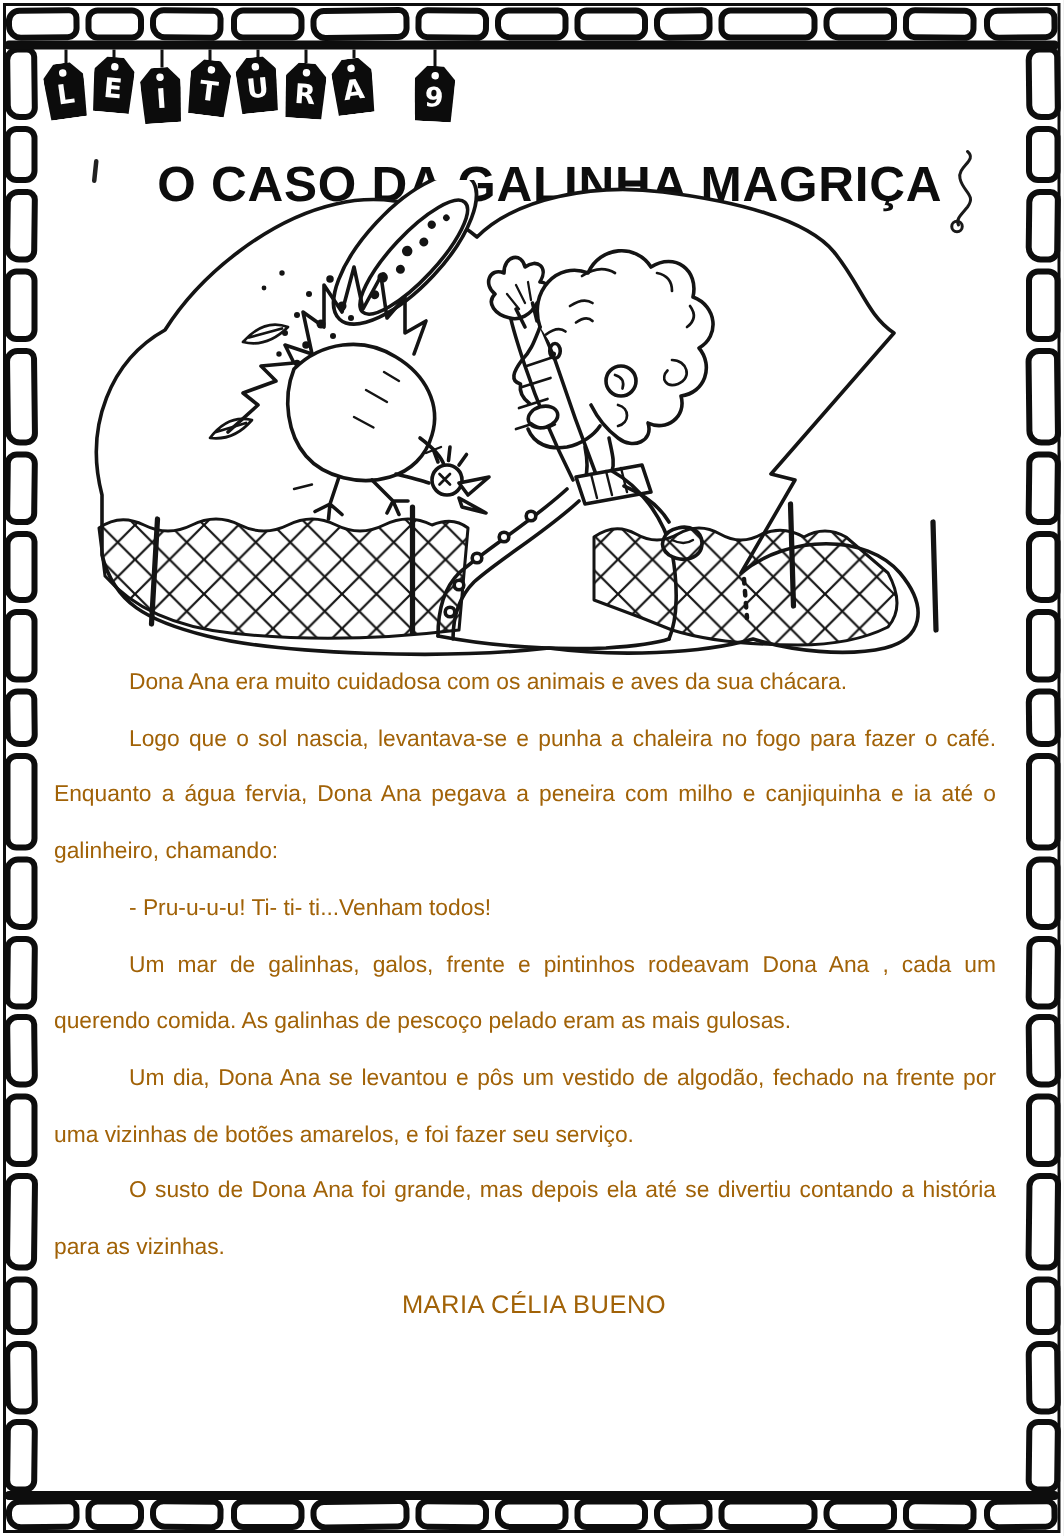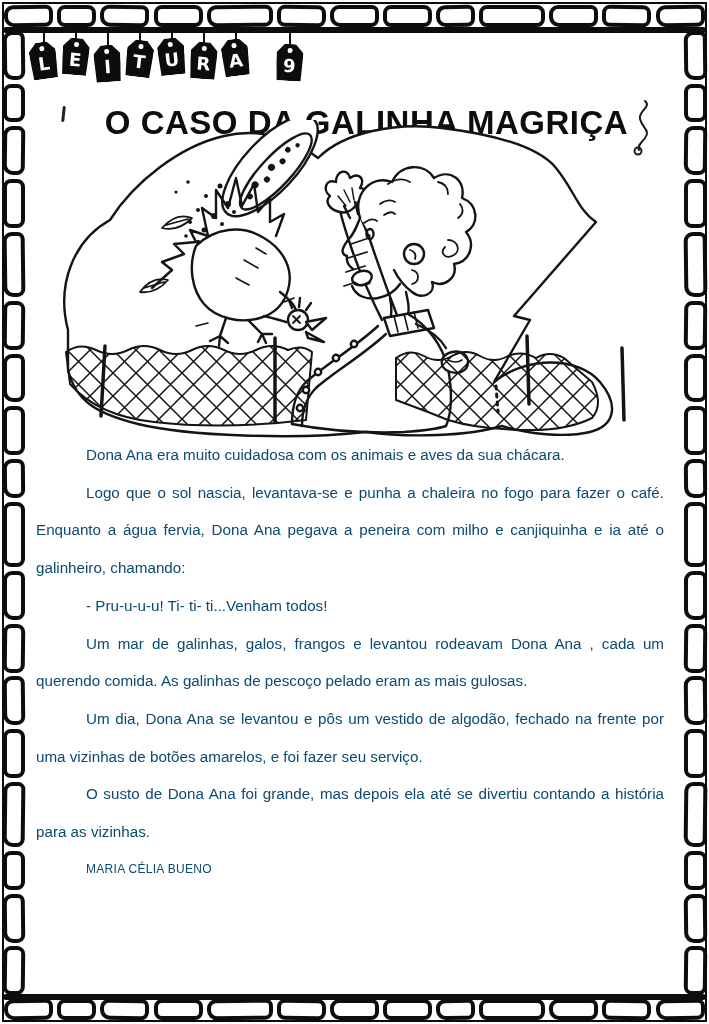--- a/index.html
+++ b/index.html
@@ -55,23 +55,23 @@
          font-size:33px;font-weight:bold;letter-spacing:.5px;color:#0d0d0d;white-space:nowrap;}
   .pen-mark{position:absolute;left:62px;top:106px;width:3px;height:16px;background:#222;
             border-radius:2px;transform:rotate(6deg);}
 
   
   .scene{position:absolute;left:44px;top:120px;width:610px;height:320px;}
   .squiggle{position:absolute;left:630px;top:98px;width:26px;height:60px;}
 
   
   .story{position:absolute;left:36px;top:436px;width:628px;font-size:15.2px;line-height:37.7px;
-         text-align:justify;color:#0c4a6e;}
+         text-align:justify;color:#a16207;}
   .story p{margin:0;text-indent:50px;}
-  .author{margin-top:16px;text-align:left;padding-right:38px;font-size:12px;
+  .author{margin-top:16px;text-align:center;padding-right:38px;font-size:17px;
           letter-spacing:.3px;text-indent:0;}
 </style>
 </head>
 <body>
 
 <div id="page">
 
   <div class="outer-line"></div>
   <div class="band band-top">
       <div class="brick"></div>
@@ -332,19 +332,19 @@
         Q524,310 488,310 Q436,310 404,300 L384,292 L352,280 Z"></path>
 
       <path stroke-width="3.5" d="M61,226 L57,296 M231,218 L231,302 M483,216 L485,284 M578,228 L580,300"></path>
     </g>
   </svg>
 
   <div class="story">
     <p>Dona Ana era muito cuidadosa com os animais e aves da sua chácara.</p>
     <p>Logo que o sol nascia, levantava-se e punha a chaleira no fogo para fazer o café. Enquanto a água fervia, Dona Ana pegava a peneira com milho e canjiquinha e ia até o galinheiro, chamando:</p>
     <p>- Pru-u-u-u! Ti- ti- ti...Venham todos!</p>
-    <p>Um mar de galinhas, galos, frangos e levantou rodeavam Dona Ana , cada um querendo comida. As galinhas de pescoço pelado eram as mais gulosas.</p>
+    <p>Um mar de galinhas, galos, frente e pintinhos rodeavam Dona Ana , cada um querendo comida. As galinhas de pescoço pelado eram as mais gulosas.</p>
     <p>Um dia, Dona Ana se levantou e pôs um vestido de algodão, fechado na frente por uma vizinhas de botões amarelos, e foi fazer seu serviço.</p>
     <p>O susto de Dona Ana foi grande, mas depois ela até se divertiu contando a história para as vizinhas.</p>
     <p class="author">MARIA CÉLIA BUENO</p>
   </div>
 
 </div>
 
 </body></html>

